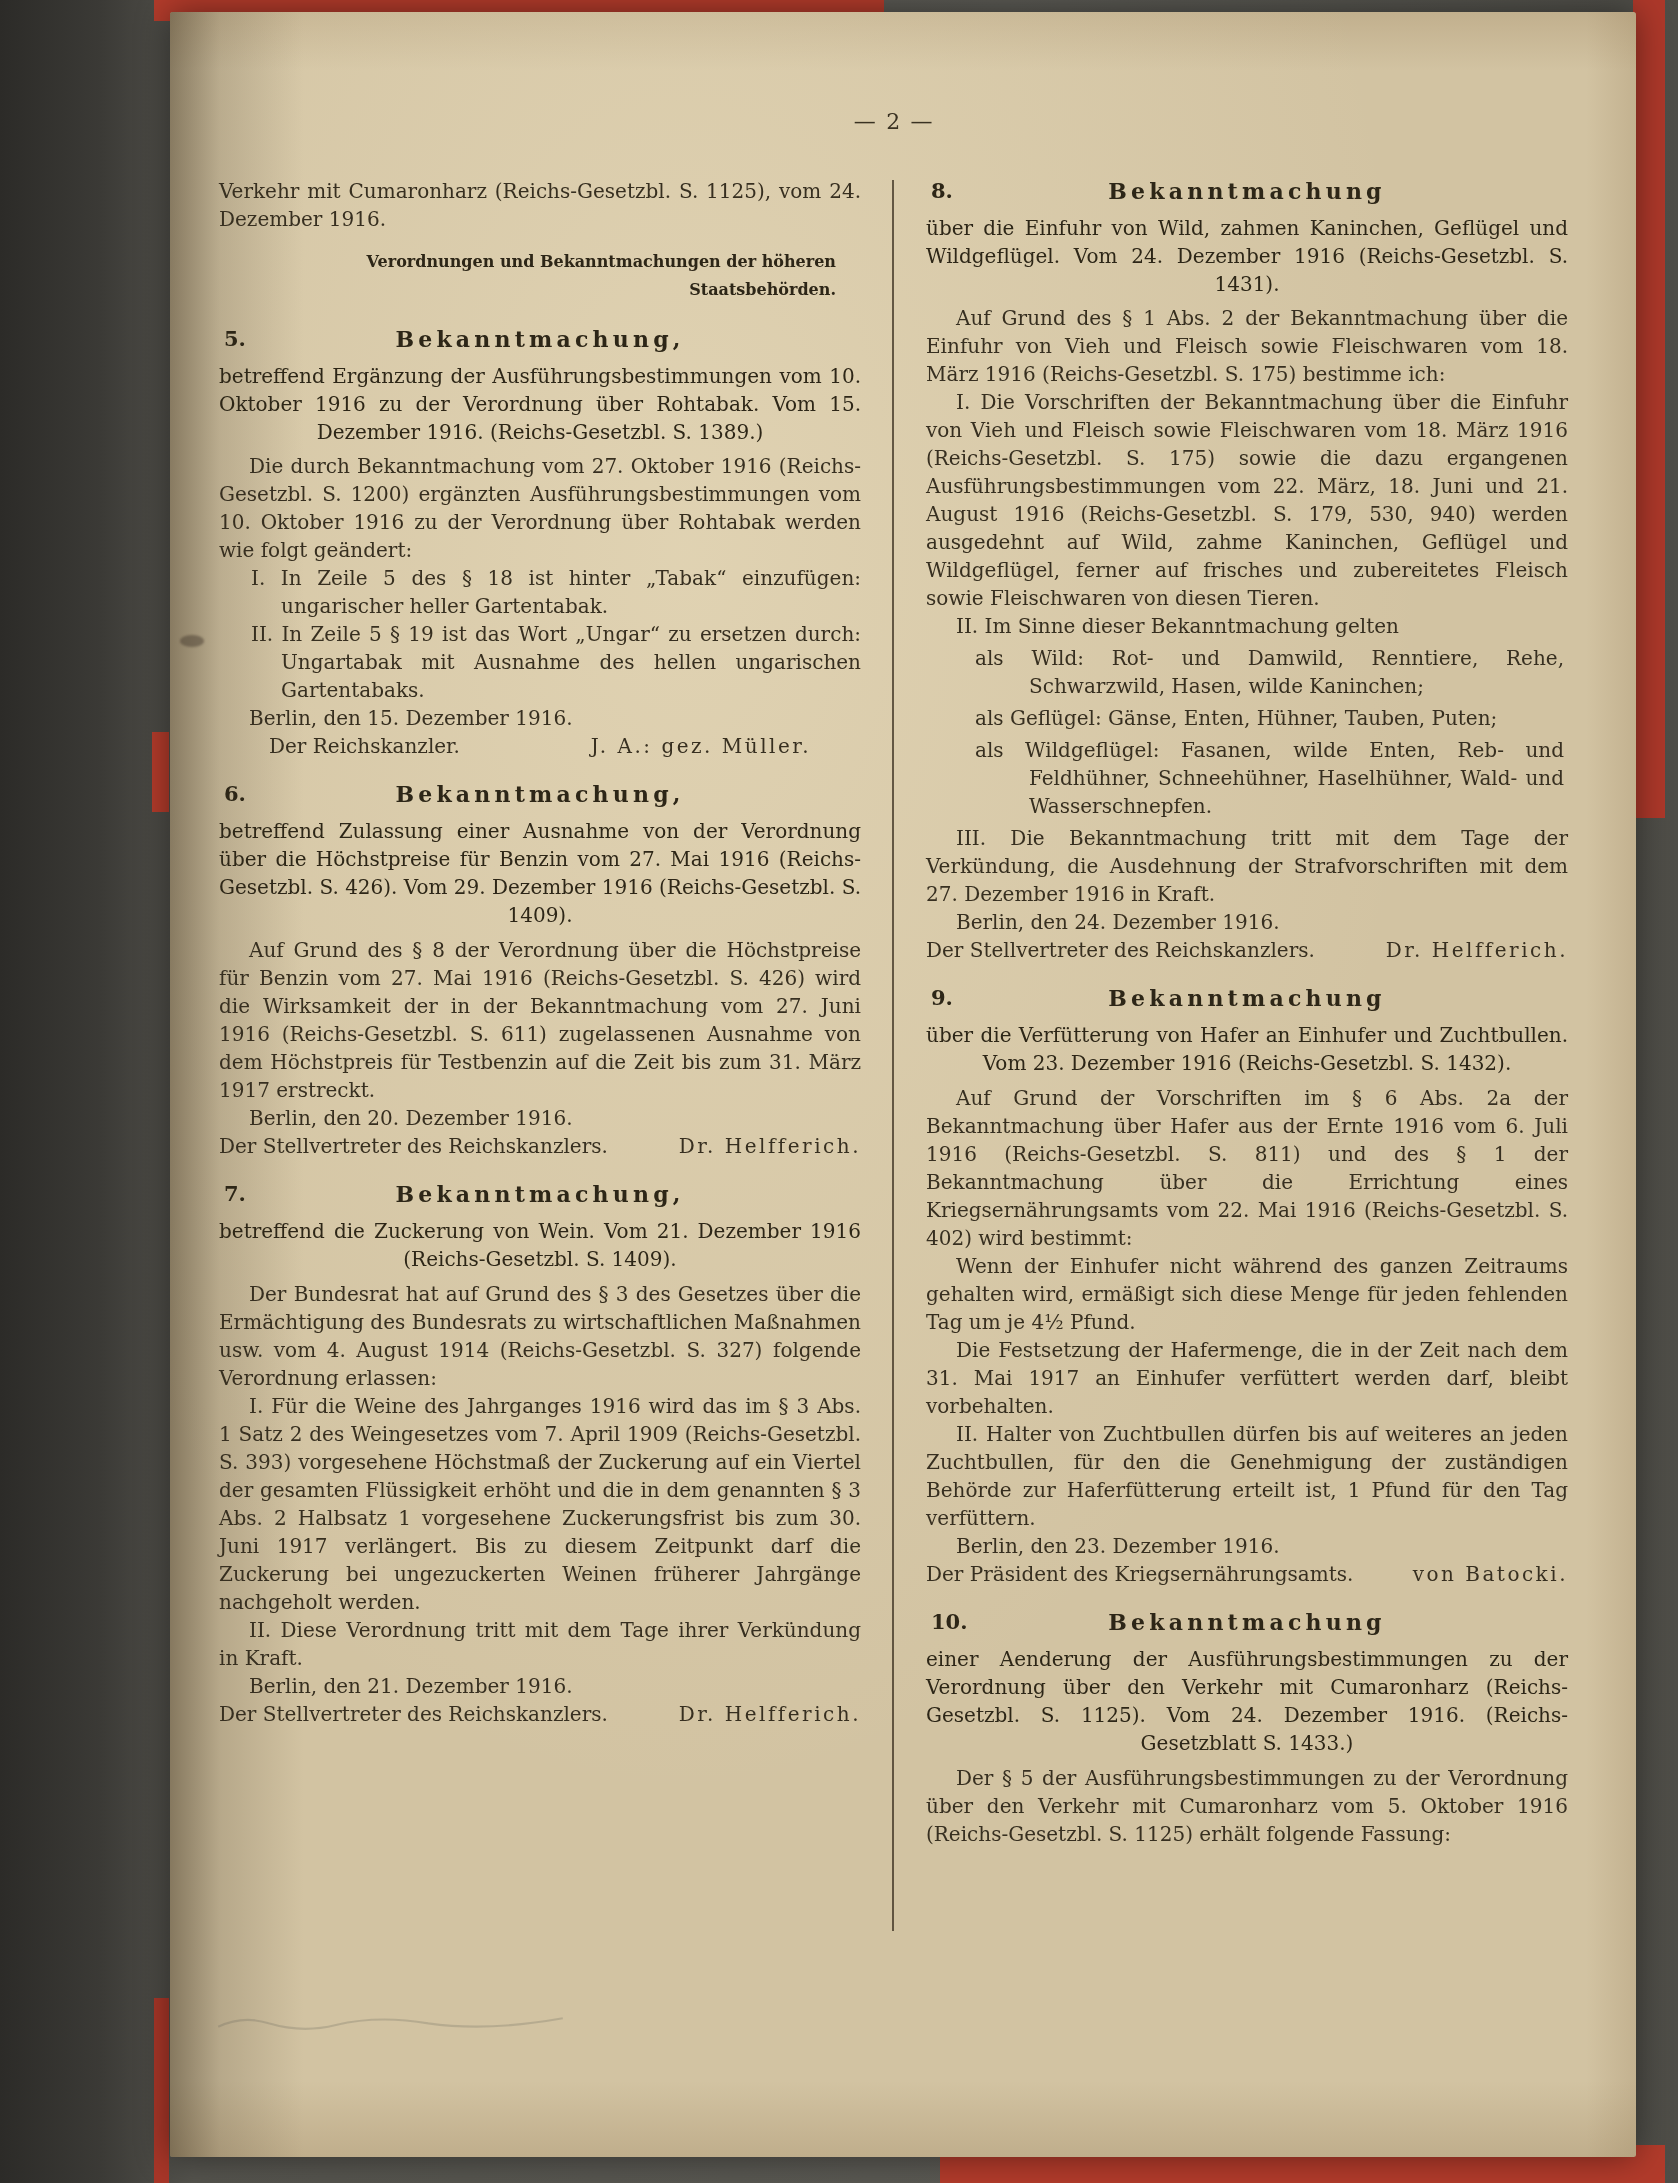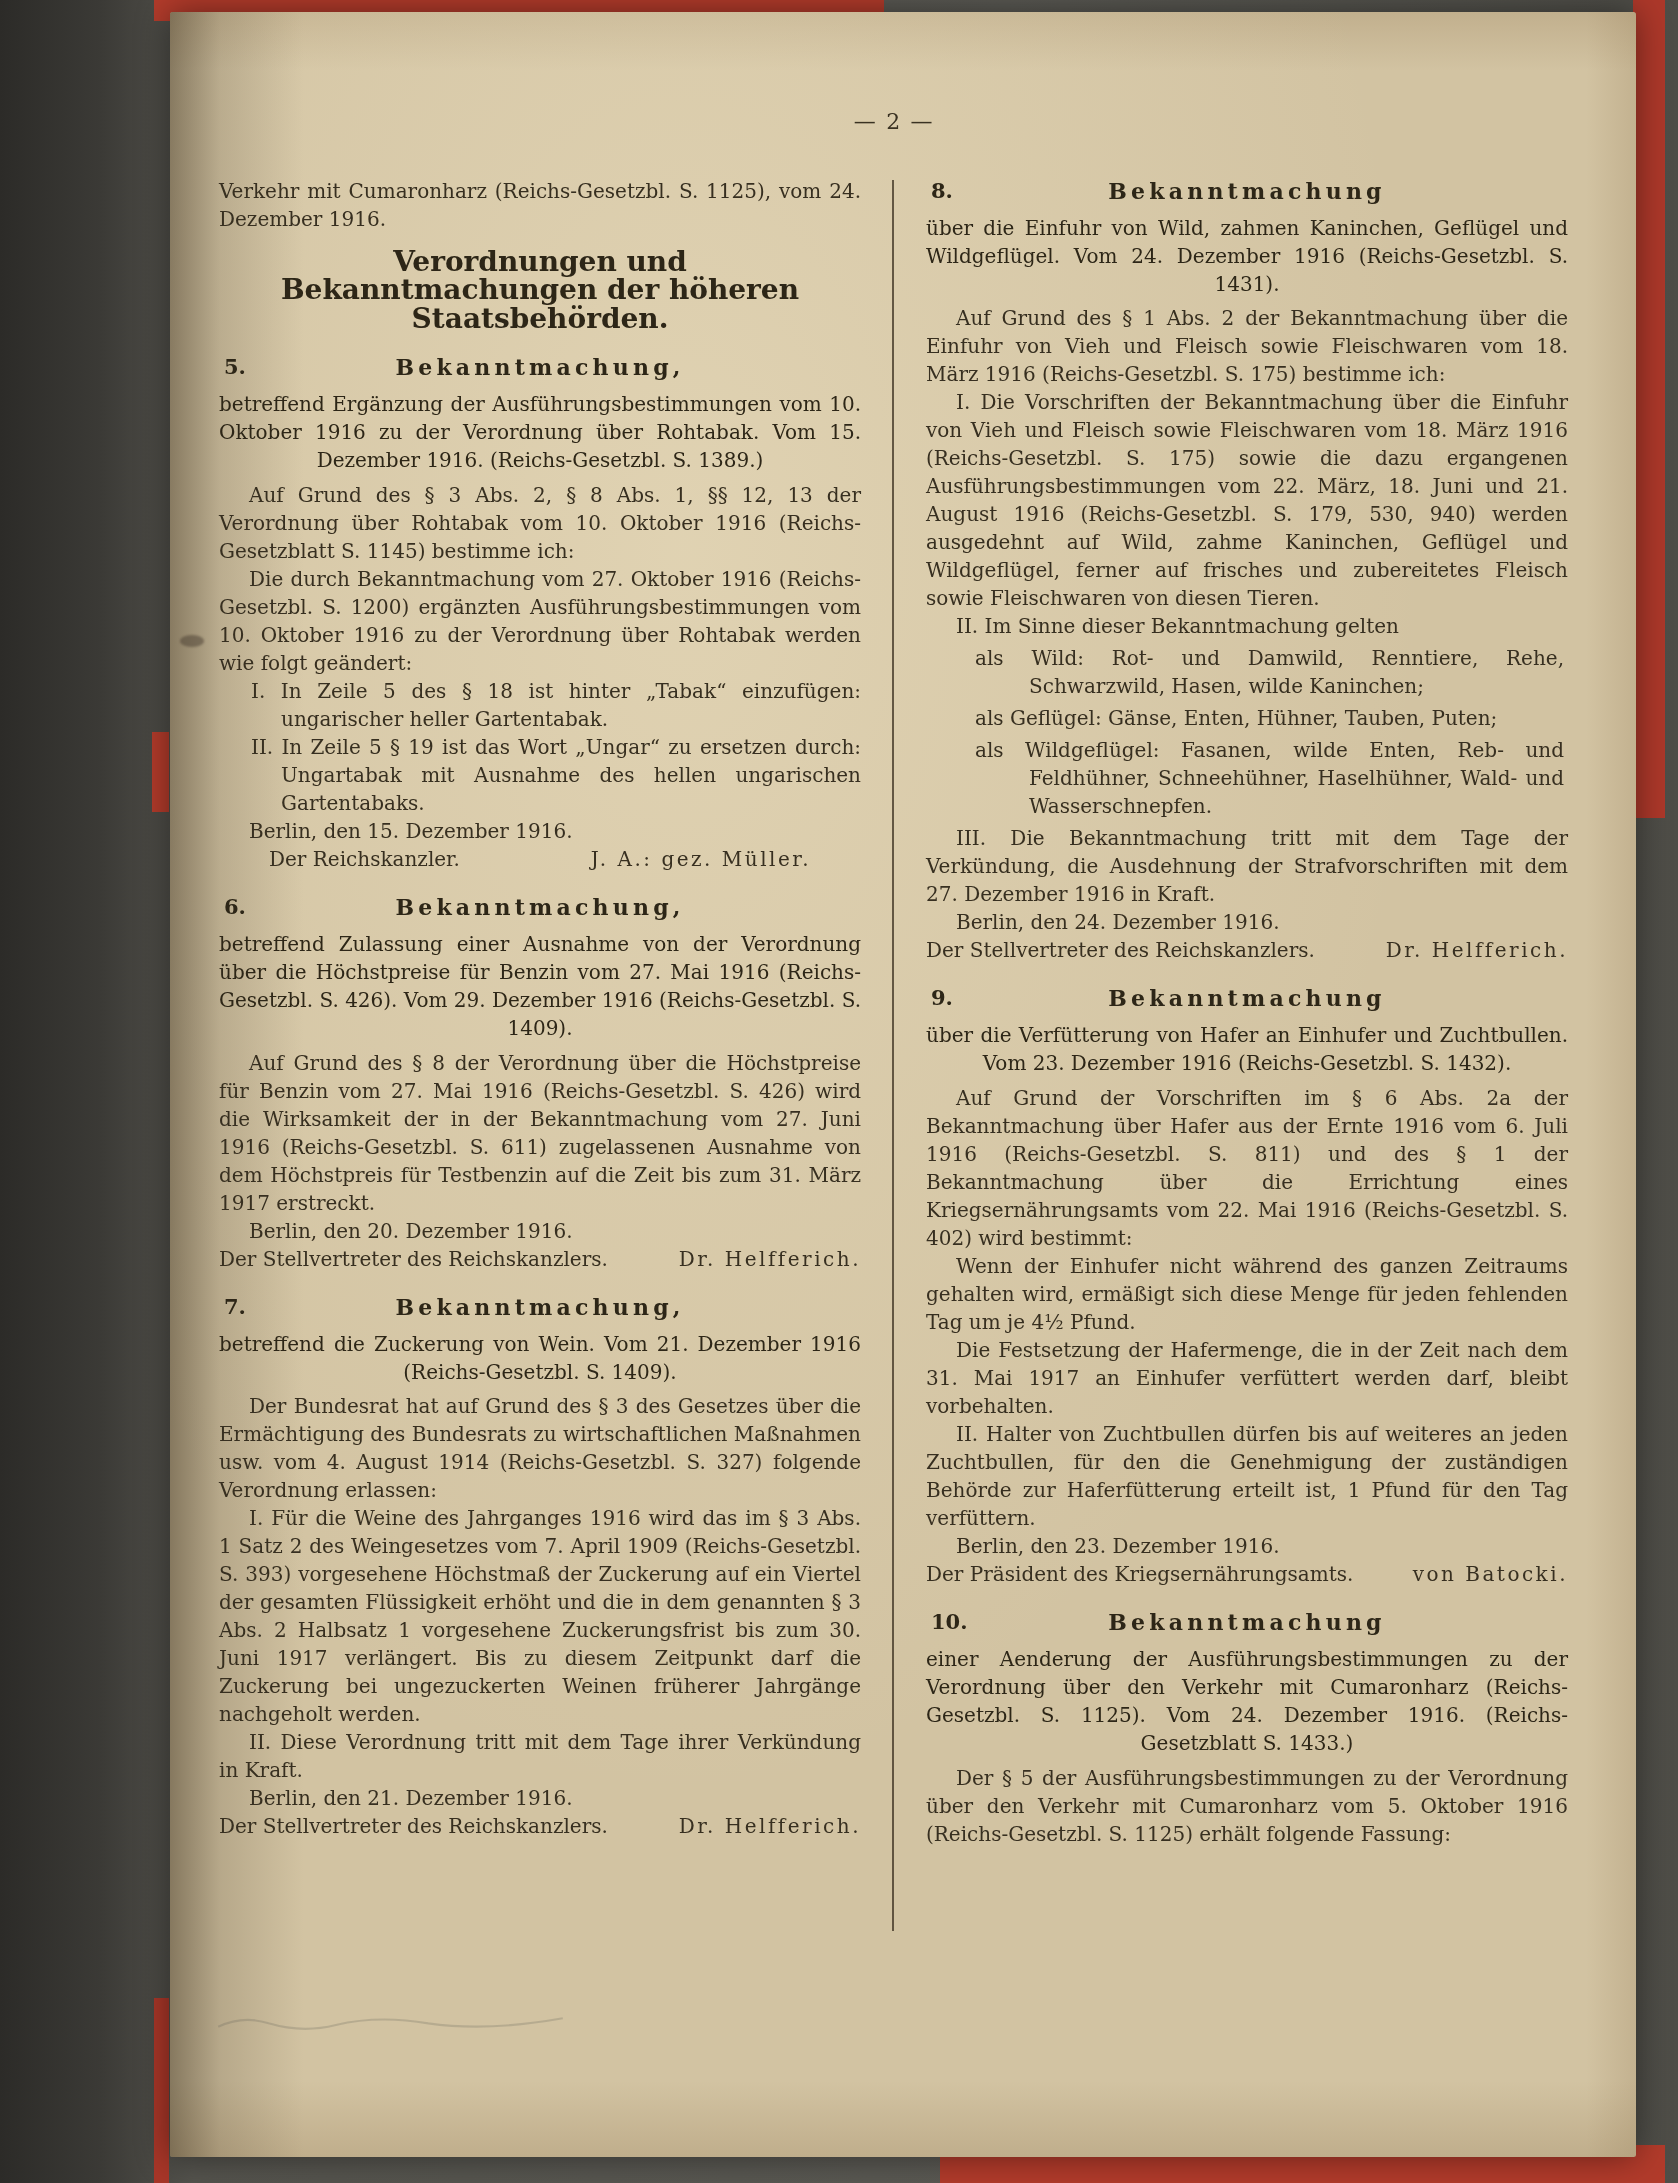--- a/index.html
+++ b/index.html
@@ -49,21 +49,21 @@
     position: absolute; left: 49px; top: 165px; width: 1350px;
     display: flex; gap: 65px;
   }
   .col {
     width: 642px;
     font-size: 20px; line-height: 28px;
     text-align: justify;
     color: #372f20;
   }
   .section-heading {
-    font-size: 28px; font-weight: bold; text-align: center;
+    font-size: 16px; font-weight: bold; text-align: right;
     margin: 15px 25px 11.8px; line-height: 28.5px; color: #2d2617;
   }
   .article { margin-bottom: 18.5px; }
   .art-header { position: relative; margin: 20px 0 1.7px; height: 32px; }
   .art-num {
     position: absolute; left: 5px; top: 2;
     font-size: 21px; font-weight: bold; color: #2d2617;
   }
   .art-title {
     display: block; text-align: center;
@@ -116,21 +116,20 @@
         <p class="p flush">Verkehr mit Cumaronharz (Reichs-Gesetzbl. S. 1125), vom 24. Dezember 1916.</p>
 
         <h2 class="section-heading">Verordnungen und Bekanntmachungen der höheren Staatsbehörden.</h2>
 
         <section class="article">
           <div class="art-header">
             <span class="art-num">5.</span>
             <span class="art-title">Bekanntmachung,</span>
           </div>
           <p class="subtitle">betreffend Ergänzung der Ausführungsbestimmungen vom 10. Oktober 1916 zu der Verordnung über Rohtabak. Vom 15. Dezember 1916. (Reichs-Gesetzbl. S. 1389.)</p>
-          <p class="p">Auf Grund des § 3 Abs. 2, § 8 Abs. 1, §§ 12, 13 der Verordnung über Rohtabak vom 10. Oktober 1916 (Reichs-Gesetzblatt S. 1145) bestimme ich:</p>
           <p class="p">Die durch Bekanntmachung vom 27. Oktober 1916 (Reichs-Gesetzbl. S. 1200) ergänzten Ausführungsbestimmungen vom 10. Oktober 1916 zu der Verordnung über Rohtabak werden wie folgt geändert:</p>
           <p class="item">I. In Zeile 5 des § 18 ist hinter „Tabak“ einzufügen: ungarischer heller Gartentabak.</p>
           <p class="item">II. In Zeile 5 § 19 ist das Wort „Ungar“ zu ersetzen durch: Ungartabak mit Ausnahme des hellen ungarischen Gartentabaks.</p>
           <p class="date-line">Berlin, den 15. Dezember 1916.</p>
           <p class="sig-line inset">
             <span>Der Reichskanzler.</span>
             <span class="sig-name">J. A.: gez. Müller.</span>
           </p>
         </section>
 

